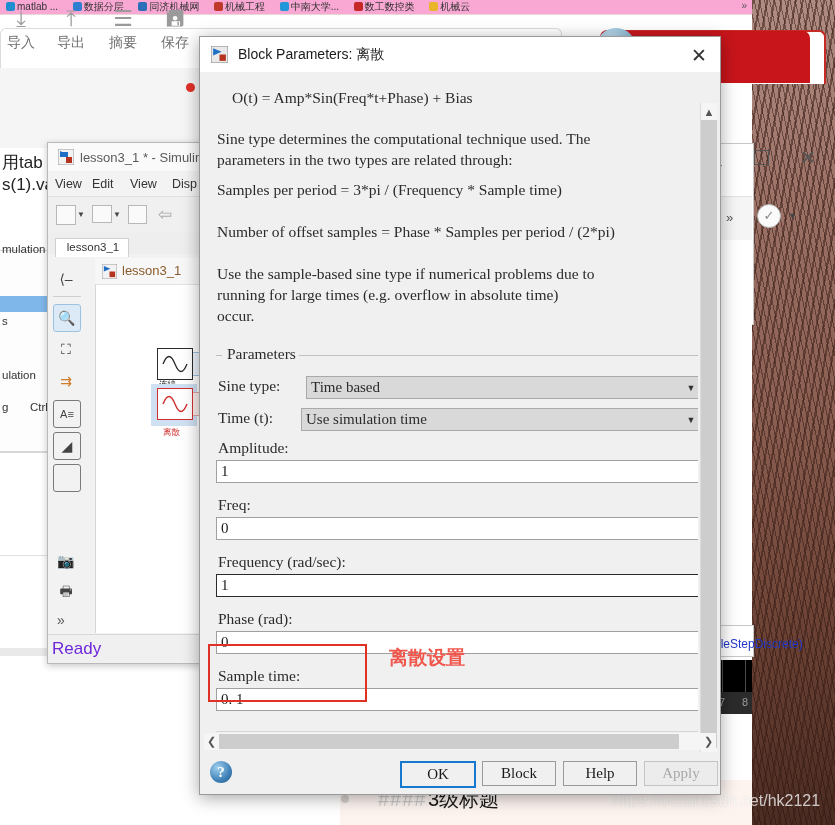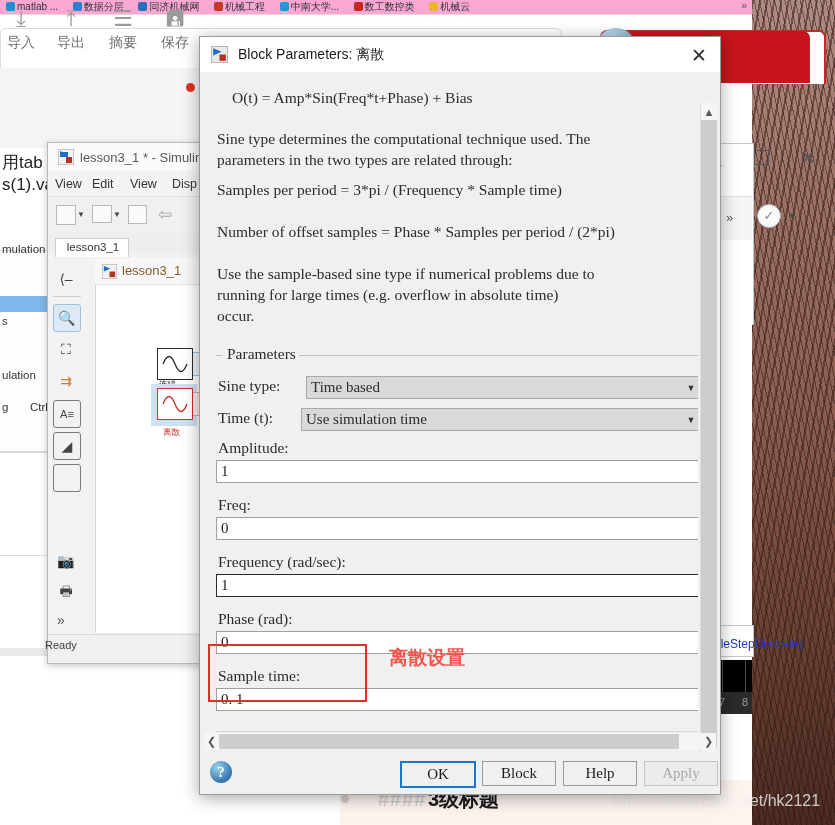--- a/index.html
+++ b/index.html
@@ -77,21 +77,21 @@
   #sl-breadcrumb{left:95px;top:258px;width:131px;height:26px;background:#f7f7f7;
      border-bottom:1px solid #e2e2e2;}
   #sl-bc-icon{left:102px;top:264px;width:15px;height:15px;}
   #sl-bc-lbl{left:122px;top:263px;font-size:13px;color:#8a5a2b;white-space:nowrap;}
   #sl-palette{left:48px;top:258px;width:46px;height:396px;background:#f2f2f2;}
   .pal-btn{position:absolute;left:53px;width:26px;height:26px;border-radius:3px;
      display:flex;align-items:center;justify-content:center;font-size:14px;color:#444;}
   .pal-btn.sel{background:#dceaf7;border:1px solid #9dc2e0;}
   #sl-statusbar{left:48px;top:634px;width:178px;height:27px;background:#f0f0f0;
      border-top:1px solid #d8d8d8;}
-  #sl-status-lbl{left:45px;top:639px;font-size:11px;color:#404040;}
+  #sl-status-lbl{left:52px;top:639px;font-size:17px;color:#6d28d9;}
   #sl-chevrons{left:57px;top:612px;font-size:14px;color:#555;}
 
   
   .sine-block{position:absolute;width:34px;height:30px;background:#fff;
      display:flex;align-items:center;justify-content:center;}
   #blk-continuous{left:157px;top:348px;border:1.6px solid #2b2b2b;}
   #blk-discrete-wrap{left:151px;top:384px;width:46px;height:42px;background:#cfe0f2;}
   #blk-discrete{left:157px;top:388px;border:1.6px solid #d0302f;}
   .blk-cap{position:absolute;font-size:8.5px;white-space:nowrap;}
   #cap-continuous{left:159px;top:379px;color:#2b2b2b;}
@@ -118,21 +118,21 @@
   
   #lp1{left:0;top:460px;width:48px;height:100px;background:#fff;border-bottom:1px solid #e0e0e0;}
   #lp2{left:0;top:560px;width:48px;height:92px;background:#fff;}
   #lp-sep{left:0;top:452px;width:48px;height:1px;background:#d8d8d8;}
   #lp-hz{left:0;top:648px;width:48px;height:8px;background:#e9e9e9;}
 
   
   #blog-strip{left:0;top:780px;width:752px;height:45px;background:#fdf4f0;}
   #blog-white{left:0;top:780px;width:340px;height:45px;background:#ffffff;}
   #blog-hash{left:378px;top:788px;font-size:20px;color:#c9c9c9;letter-spacing:1px;}
-  #blog-h3{left:428px;top:786px;font-size:20px;font-weight:bold;color:#1a1a1a;}
+  #blog-h3{left:428px;top:786px;font-size:20px;font-weight:normal;color:#1a1a1a;}
   #blog-dot{left:341px;top:795px;width:8px;height:8px;border-radius:50%;background:#d6cfcb;}
   #watermark{left:612px;top:792px;font-size:16px;color:rgba(255,255,255,.75);white-space:nowrap;
       text-shadow:0 0 2px rgba(0,0,0,.12);}
 
   
   #dialog{
     left:199px;top:36px;width:520px;height:757px;
     background:#f0f0f0;border:1px solid #9a9a9a;
     box-shadow:0 3px 16px rgba(0,0,0,.35);
   }

